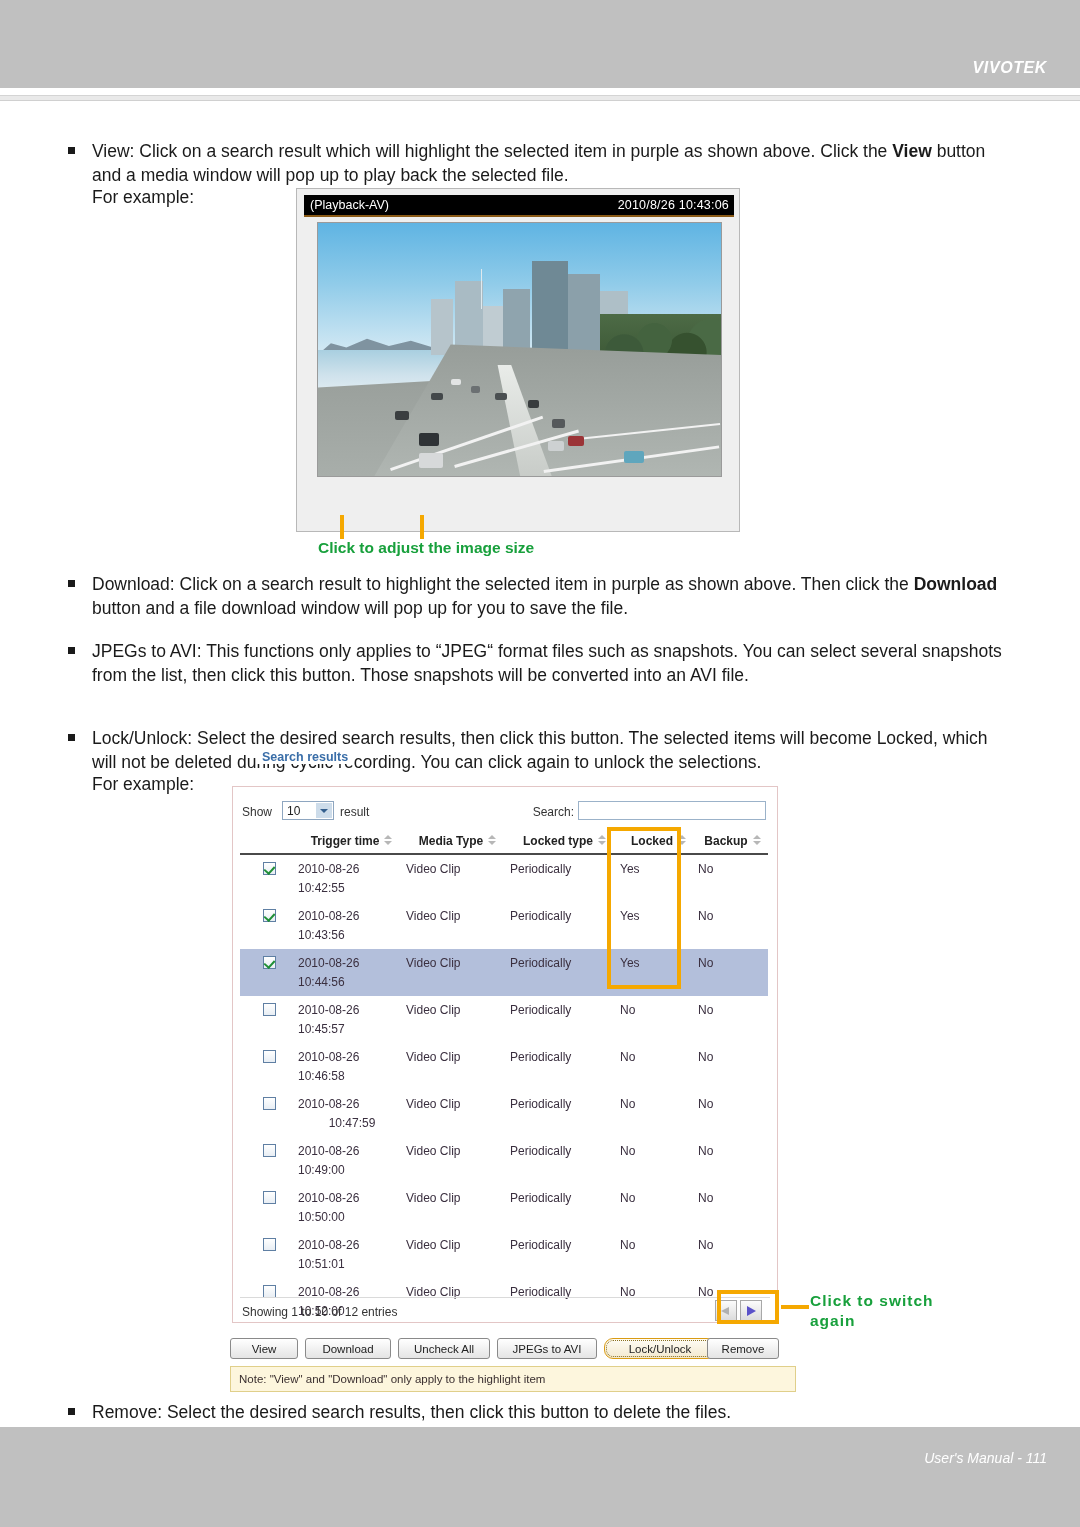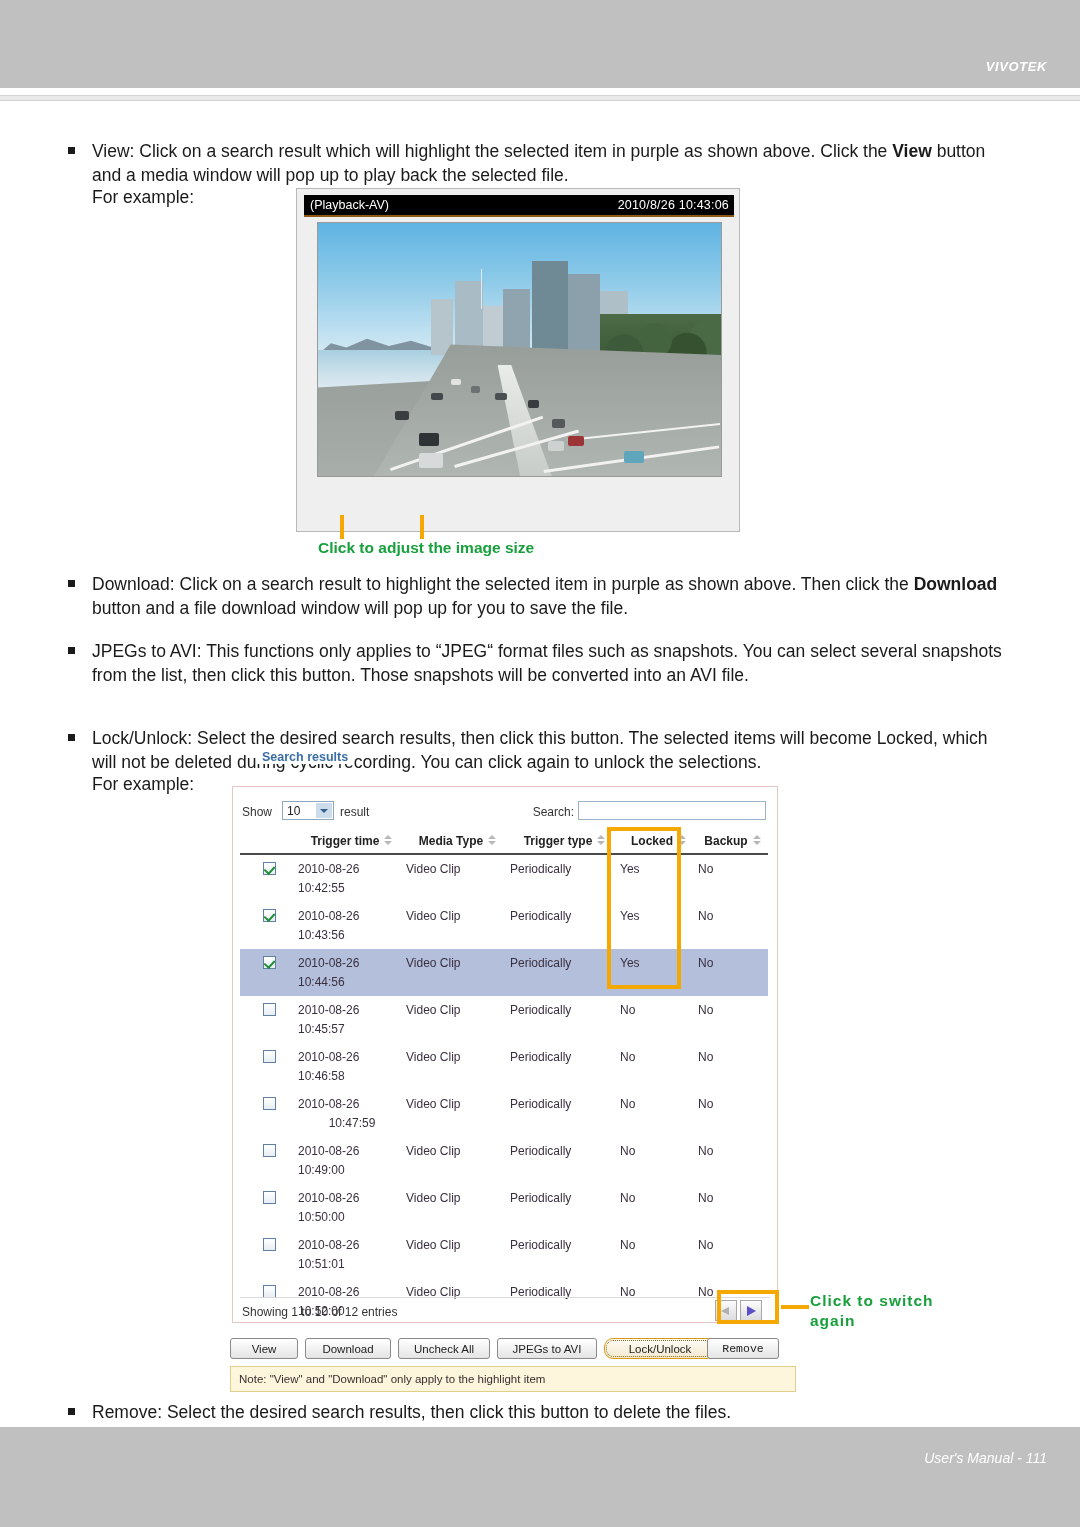--- a/index.html
+++ b/index.html
@@ -19,21 +19,21 @@
   .page-header-band {
     position: absolute;
     left: 0; top: 0;
     width: 1080px; height: 88px;
     background: #c0c0c0;
   }
   .brand-wordmark {
     position: absolute;
     right: 33px;
     top: 59px;
-    font-size: 13px;
+    font-size: 16px;
     font-weight: bold;
     font-style: italic;
     letter-spacing: 0.6px;
     color: #ffffff;
     margin-left: 44px;
   }
   .header-rule {
     position: absolute;
     left: 0; top: 95px;
     width: 1080px; height: 4px;
@@ -455,21 +455,21 @@
     border: 1px solid #d99b14;
     background: linear-gradient(#fffdf5, #f3e9cf);
     outline: 1px dotted #8a7020;
     outline-offset: -3px;
   }
   .a-view    { left: 0;   width: 68px; }
   .a-dl      { left: 75px; width: 86px; }
   .a-uncheck { left: 168px; width: 92px; }
   .a-jpegs   { left: 267px; width: 100px; }
   .a-lock    { left: 374px; width: 112px; border-radius: 9px; }
-  .a-remove  { left: 477px; width: 72px; font-family: Liberation Mono, monospace; }
+  .a-remove  { left: 477px; width: 72px; }
 
   .note-box {
     position: absolute;
     left: 230px;
     top: 1366px;
     width: 566px;
     height: 26px;
     background: #fdf6dd;
     border: 1px solid #e0cf8a;
     box-sizing: border-box;
@@ -568,21 +568,21 @@
     <span class="sr-search-label">Search:</span>
     <input class="sr-search-input" type="text" value="" placeholder="" style="">
   </div>
 
   <table class="sr-table">
     <thead>
       <tr>
         <th></th>
         <th><span>Trigger time</span><span class="sorter"></span></th>
         <th><span>Media Type</span><span class="sorter"></span></th>
-        <th><span>Trigger type</span><span class="sorter"></span></th>
+        <th><span>Locked type</span><span class="sorter"></span></th>
         <th><span>Locked</span><span class="sorter"></span></th>
         <th><span>Backup</span><span class="sorter"></span></th>
       </tr>
     </thead>
     <tbody id="sr-body">
         <tr>
           <td class="c-check"><span class="cb checked"></span></td>
           <td class="c-time">
             <div>2010-08-26</div>
             <div style="margin-top: 5px;">10:42:55</div>

